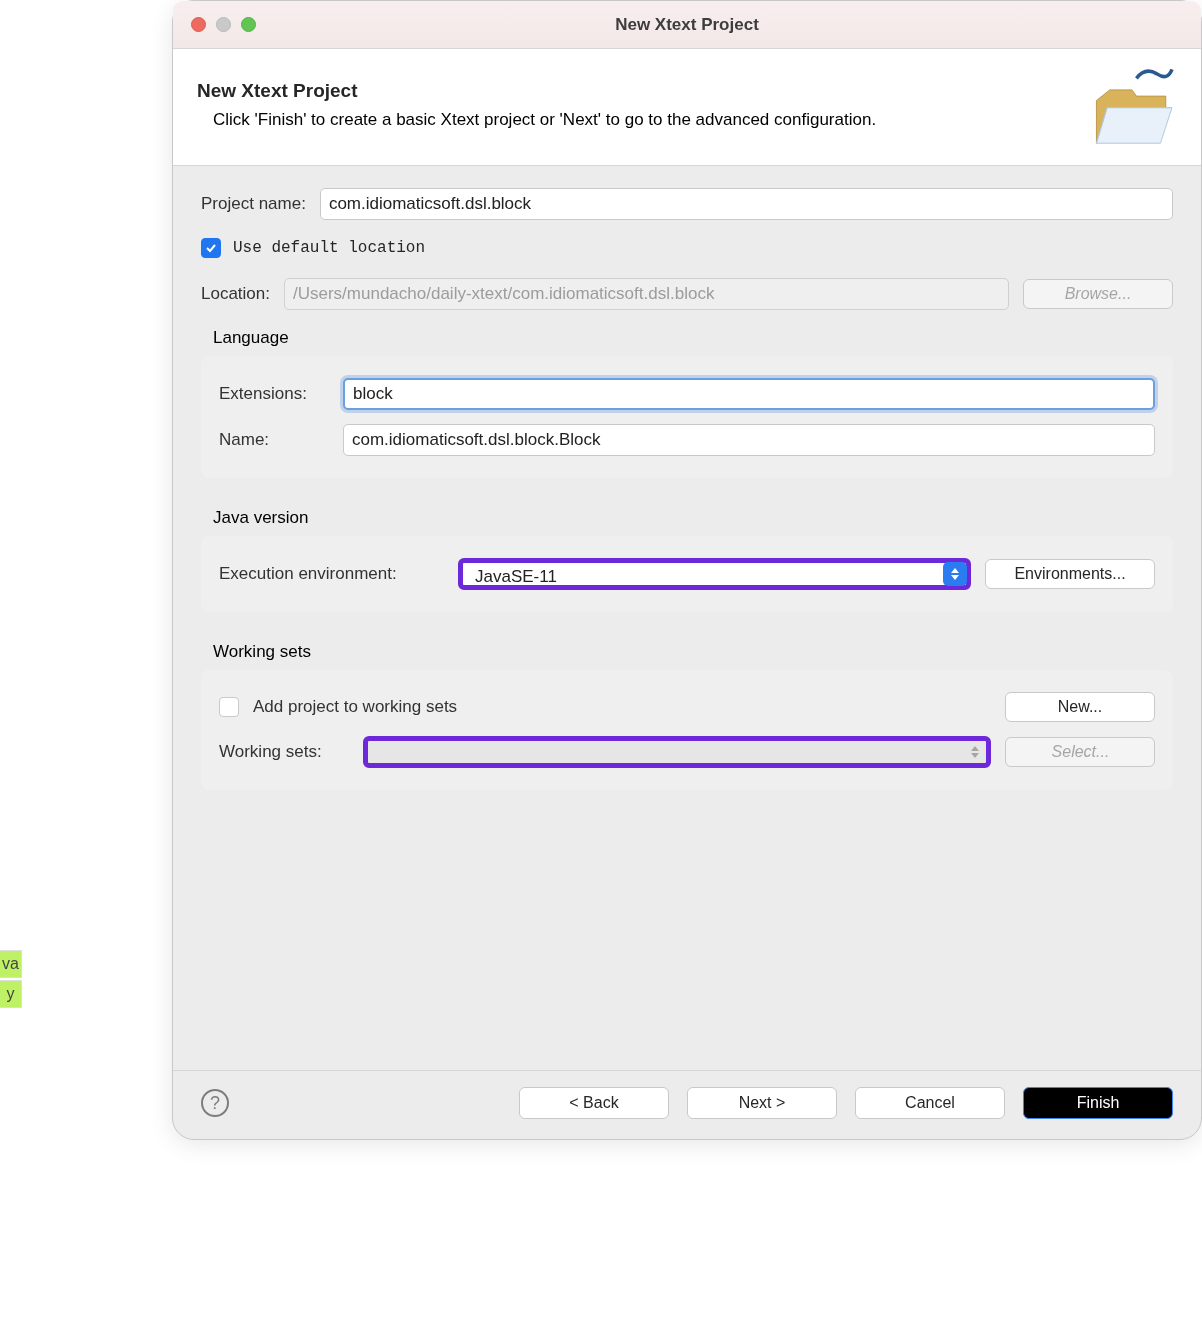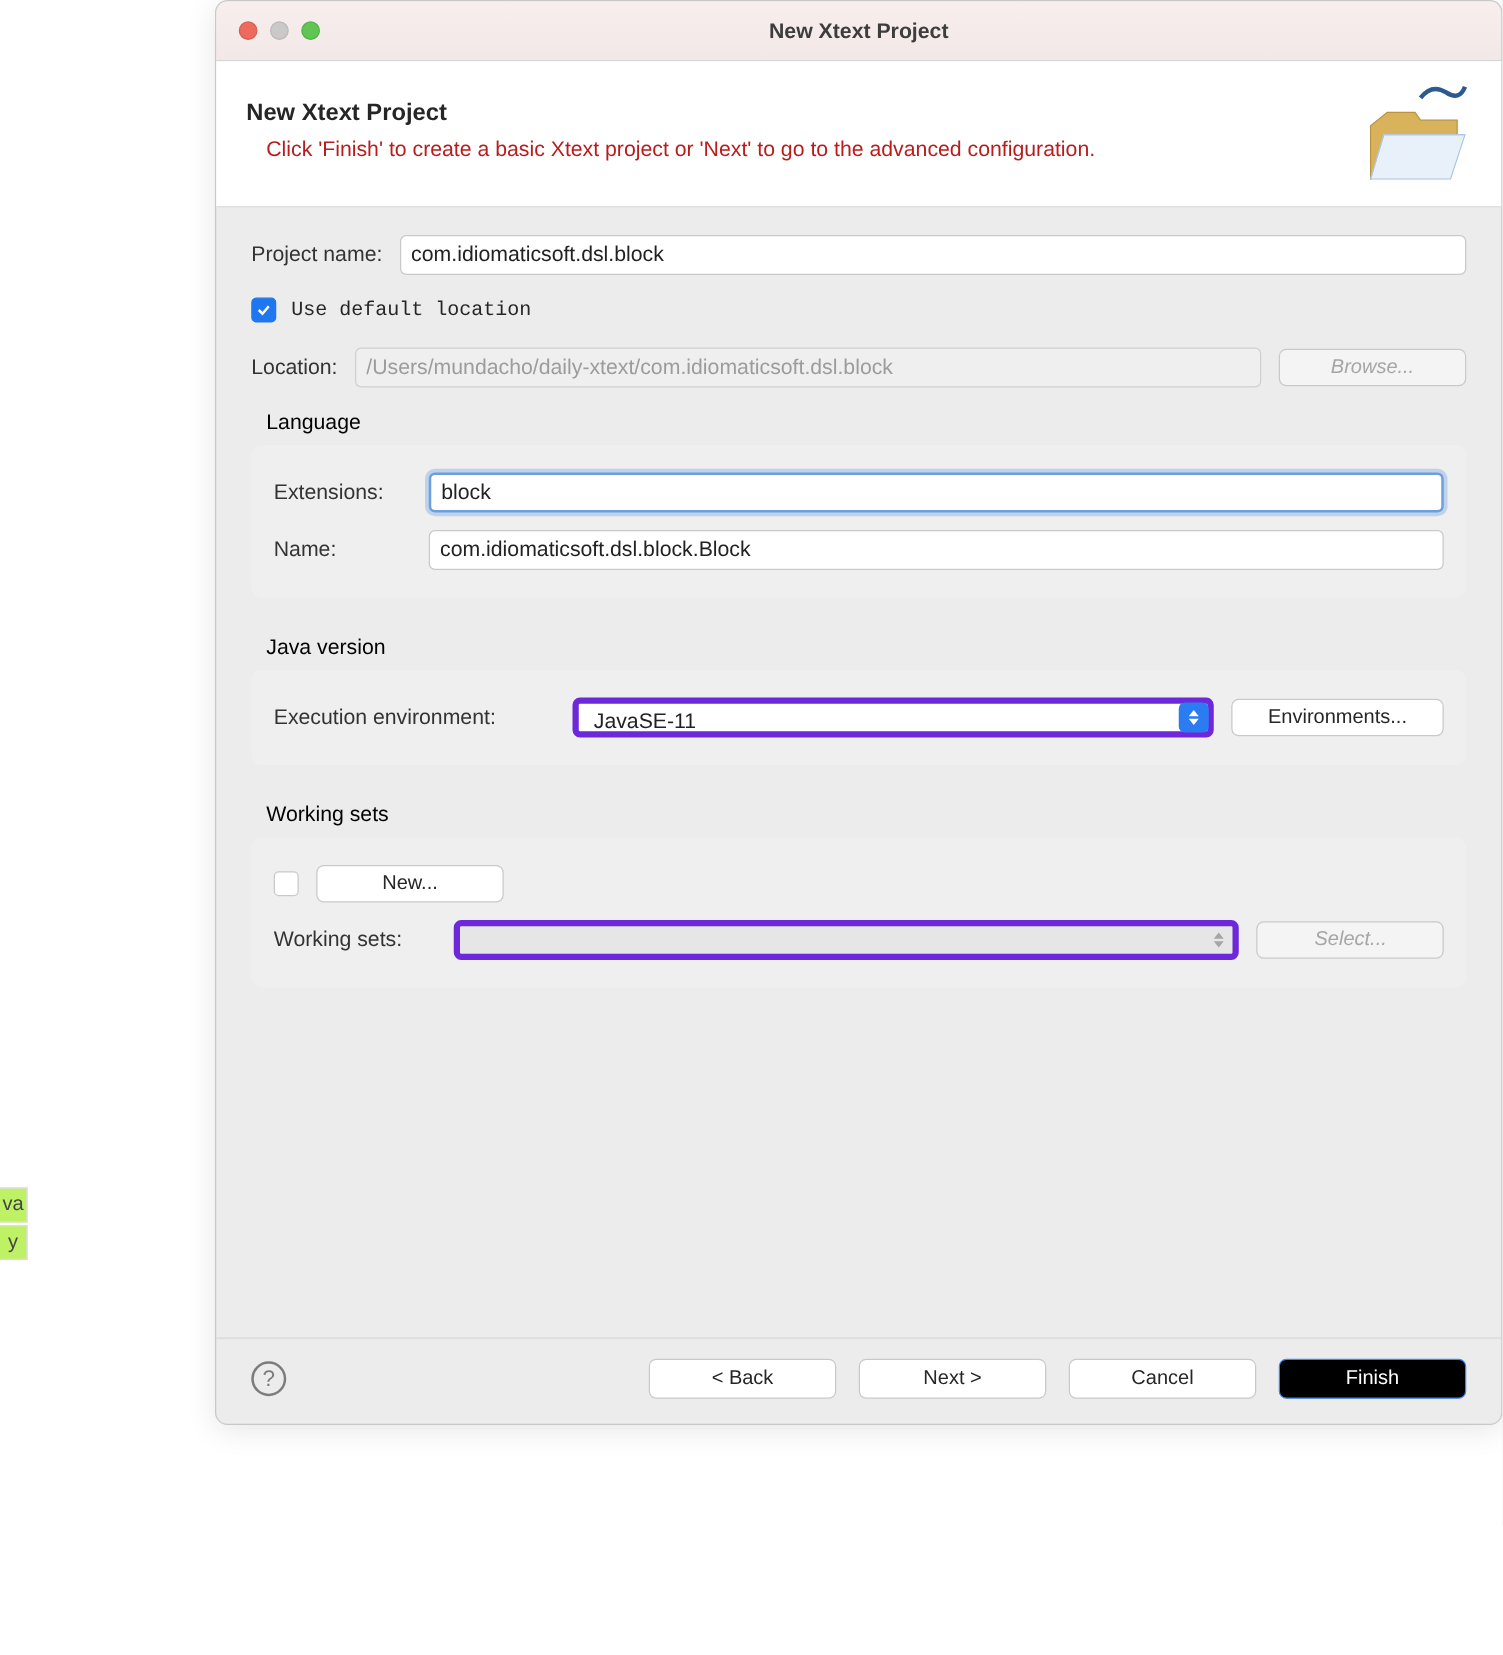--- a/index.html
+++ b/index.html
@@ -11,21 +11,21 @@
       width: 1202px;
       height: 1324px;
       overflow: hidden;
     }
     .window {
       width: 1030px;
       height: 1140px;
       margin: 0 0 0 auto;
       background: #ececec;
       border: 1px solid #c8c8c8;
-      border-radius: 10px;
+      border-radius: 22px;
       display: flex;
       flex-direction: column;
       box-shadow: 0 4px 24px rgba(0,0,0,0.1);
       position: relative;
       top: 0;
     }
     .titlebar {
       height: 48px;
       background: linear-gradient(#f8eeee, #f3e8e8);
       border-bottom: 1px solid #d6d6d6;
@@ -62,21 +62,21 @@
       align-items: center;
       justify-content: space-between;
     }
     .banner-text h2 {
       font-size: 19px;
       font-weight: 700;
       margin-bottom: 8px;
     }
     .banner-text p {
       font-size: 17px;
-      color: #b91c1c;
+      color: #000000;
       margin-left: 16px;
     }
     .banner-icon {
       width: 90px; height: 80px;
       position: relative;
       flex-shrink: 0;
     }
     .folder-svg { width: 100%; height: 100%; }
     .content {
       flex: 1;
@@ -362,20 +362,21 @@
           <button class="btn" style="min-width:170px;">Environments...</button>
         </div>
       </div>
     </div>
 
     <div class="group">
       <div class="group-title">Working sets</div>
       <div class="group-box">
         <div class="row">
           <span class="chk unchecked"></span>
+          <label class="lbl" style="flex:1">Add project to working sets</label>
           <button class="btn" style="min-width:150px;">New...</button>
         </div>
         <div class="row">
           <label class="lbl" style="width:130px">Working sets:</label>
           <div class="select-wrap">
             <div class="select disabled">
               <span></span>
             </div>
             <div class="select-arrows disabled">
               <div class="tri up"></div>

